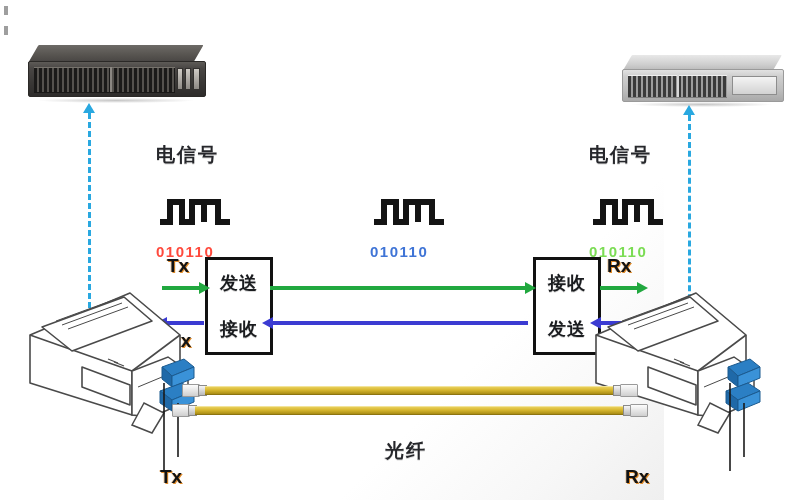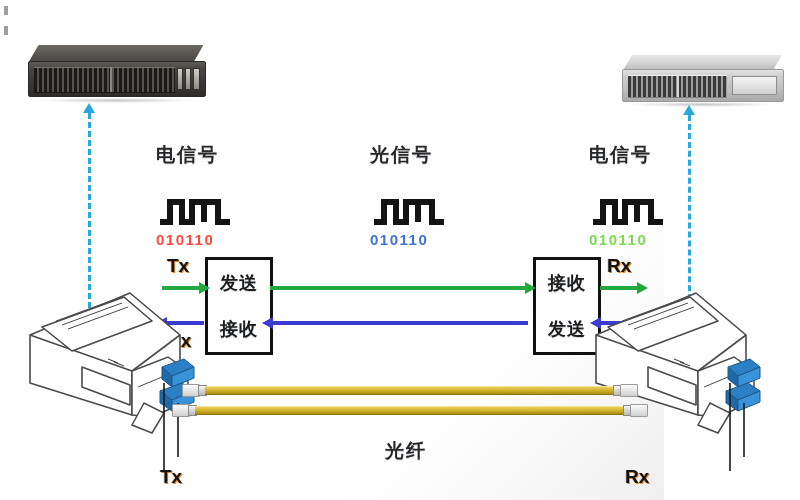--- a/index.html
+++ b/index.html
@@ -53,21 +53,21 @@
   .dashline{position:absolute;width:0;border-left:3px dashed #29a8e0;}
   .dashhead{position:absolute;width:0;height:0;
     border-left:6px solid transparent;border-right:6px solid transparent;
     border-bottom:10px solid #29a8e0;}
 
   
   .cnlabel{position:absolute;font-size:19px;font-weight:700;color:#26272b;
     letter-spacing:2px;white-space:nowrap;
     text-shadow:0 1px 0 rgba(190,190,190,.55);}
   .bits{position:absolute;font-size:15px;font-weight:700;letter-spacing:1.5px;
-    white-space:nowrap;font-family:"Liberation Sans",sans-serif;}
+    white-space:nowrap;font-family:"Liberation Sans",sans-serif;margin-top:12px;}
   .bits.red{color:#ff4a3d;}
   .bits.blue{color:#3f74d6;}
   .bits.green{color:#7bdc54;}
 
   .txrx{position:absolute;font-size:19px;font-weight:700;color:#111315;
     white-space:nowrap;
     text-shadow:1px 1px 0 #e08b2a, -1px 0 0 rgba(224,139,42,.35);}
 
   
   .wave{position:absolute;}
@@ -143,21 +143,20 @@
   <div class="abs dashline" style="left:688px;top:115px;height:248px;"></div>
 
   <div class="cnlabel" style="left:156px;top:142px;">电信号</div>
 
   <svg class="wave" style="left:158px;top:196px;" width="74" height="32" viewBox="0 0 74 32">
     <polyline points="2,26 12,26 12,6 24,6 24,26 34,26 34,6 46,6 46,26 46,26 46,6 60,6 60,26 72,26" fill="none" stroke="#141414" stroke-width="6" stroke-linejoin="miter" stroke-linecap="butt"></polyline>
   </svg>
 
   <div class="bits red" style="left:156px;top:231px;">010110</div>
 
-  <div class="cnlabel" style="left:370px;top:142px;">光信号</div>
 
   <svg class="wave" style="left:372px;top:196px;" width="74" height="32" viewBox="0 0 74 32">
     <polyline points="2,26 12,26 12,6 24,6 24,26 34,26 34,6 46,6 46,26 46,26 46,6 60,6 60,26 72,26" fill="none" stroke="#141414" stroke-width="6" stroke-linejoin="miter" stroke-linecap="butt"></polyline>
   </svg>
 
   <div class="bits blue" style="left:370px;top:231px;">010110</div>
 
   <div class="cnlabel" style="left:589px;top:142px;">电信号</div>
 
   <svg class="wave" style="left:591px;top:196px;" width="74" height="32" viewBox="0 0 74 32">

